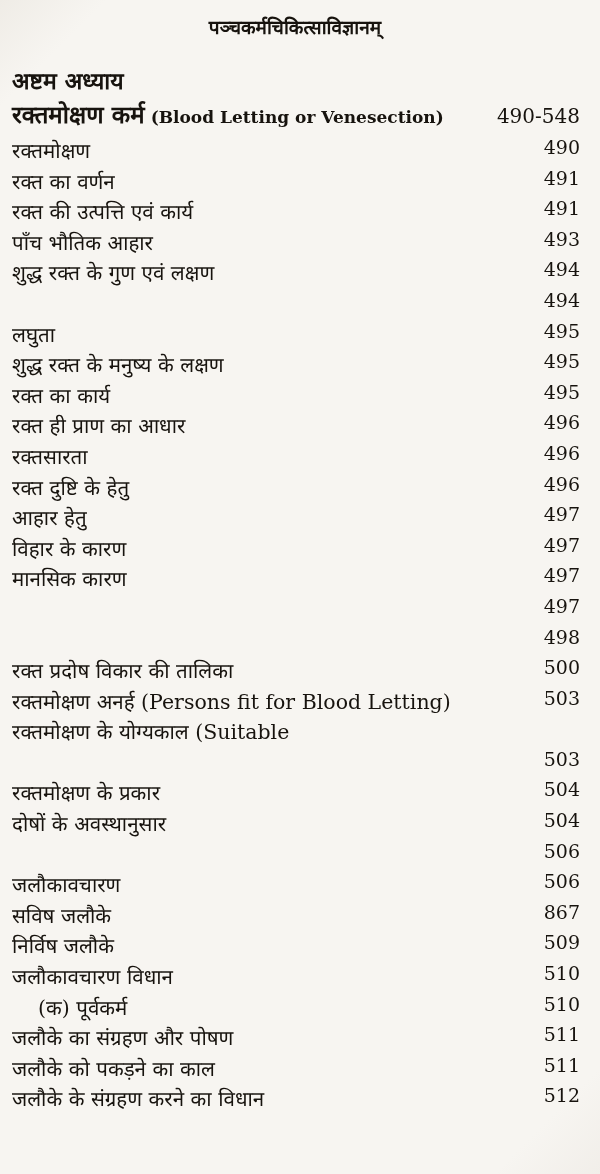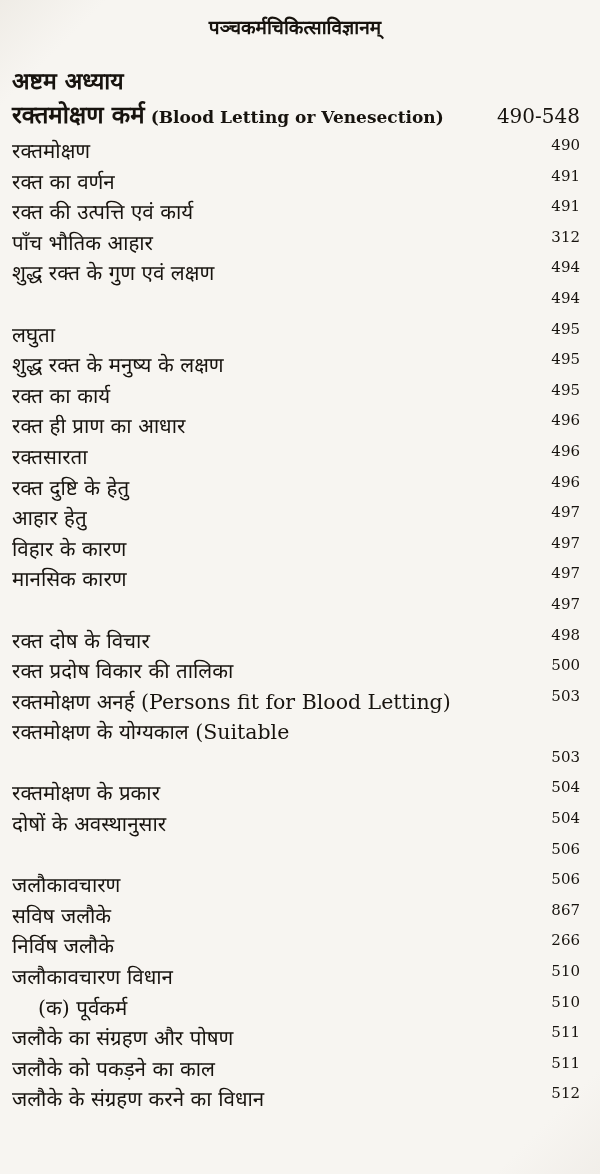--- a/index.html
+++ b/index.html
@@ -61,21 +61,21 @@
     align-items: flex-start;
     height: 30.6px;
     font-size: 20.5px;
   }
   .toc-label {
     white-space: nowrap;
     padding-left: 2px;
   }
   .toc-page {
     margin-left: auto;
-    font-size: 15px;
+    font-size: 19px;
   }
   .indent-1 .toc-label {
     padding-left: 28px;
   }
   .indent-2 .toc-label {
     padding-left: 84px;
   }
 </style>
 </head>
 <body>
@@ -100,21 +100,21 @@
       <div class="toc-row">
         <span class="toc-label">रक्त का वर्णन</span>
         <span class="toc-page">491</span>
       </div>
       <div class="toc-row">
         <span class="toc-label">रक्त की उत्पत्ति एवं कार्य</span>
         <span class="toc-page">491</span>
       </div>
       <div class="toc-row">
         <span class="toc-label">पाँच भौतिक आहार</span>
-        <span class="toc-page">312</span>
+        <span class="toc-page">493</span>
       </div>
       <div class="toc-row">
         <span class="toc-label">शुद्ध रक्त के गुण एवं लक्षण</span>
         <span class="toc-page">494</span>
       </div>
       <div class="toc-row">
         <span class="toc-page">494</span>
       </div>
       <div class="toc-row">
         <span class="toc-label">लघुता</span>
@@ -149,21 +149,20 @@
         <span class="toc-page">497</span>
       </div>
       <div class="toc-row">
         <span class="toc-label">मानसिक कारण</span>
         <span class="toc-page">497</span>
       </div>
       <div class="toc-row">
         <span class="toc-page">497</span>
       </div>
       <div class="toc-row">
-        <span class="toc-label">रक्त दोष के विचार</span>
         <span class="toc-page">498</span>
       </div>
       <div class="toc-row">
         <span class="toc-label">रक्त प्रदोष विकार की तालिका</span>
         <span class="toc-page">500</span>
       </div>
       <div class="toc-row">
         <span class="toc-label">रक्तमोक्षण अनर्ह (Persons fit for Blood Letting)</span>
         <span class="toc-page">503</span>
       </div>
@@ -188,21 +187,21 @@
       <div class="toc-row">
         <span class="toc-label">जलौकावचारण</span>
         <span class="toc-page">506</span>
       </div>
       <div class="toc-row">
         <span class="toc-label">सविष जलौके</span>
         <span class="toc-page">867</span>
       </div>
       <div class="toc-row">
         <span class="toc-label">निर्विष जलौके</span>
-        <span class="toc-page">266</span>
+        <span class="toc-page">509</span>
       </div>
       <div class="toc-row">
         <span class="toc-label">जलौकावचारण विधान</span>
         <span class="toc-page">510</span>
       </div>
       <div class="toc-row indent-1">
         <span class="toc-label">(क) पूर्वकर्म</span>
         <span class="toc-page">510</span>
       </div>
       <div class="toc-row">

